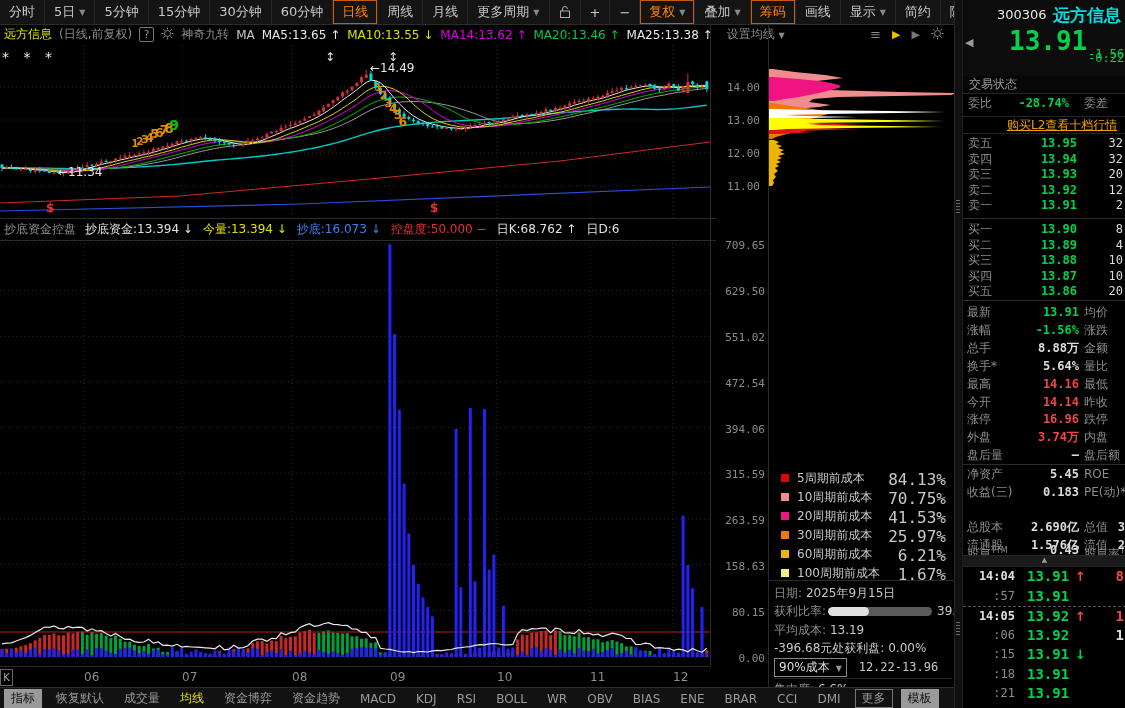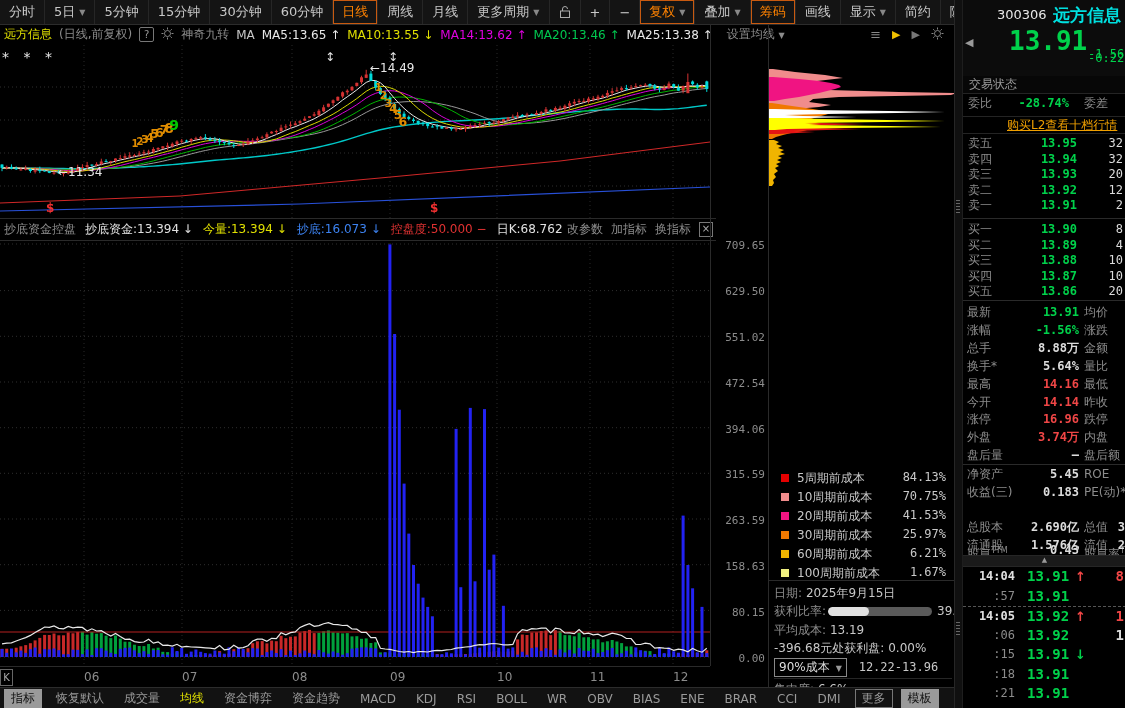--- a/index.html
+++ b/index.html
@@ -44,21 +44,21 @@
   .btab{padding:1px 10px;color:#9a9a9a;cursor:pointer;white-space:nowrap;}
   .btab.active{color:#e0e000;}
   .btab.solid{background:#9a9a9a;color:#111;margin:0 4px;padding:1px 7px;}
   .btab.outline{box-shadow:inset 0 0 0 1px #777;margin:0 4px;padding:1px 7px;}
   
   #chip-col{left:769px;top:45px;width:185px;height:642px;overflow:hidden;}
   #chip-legend{position:absolute;left:0;top:424px;width:185px;}
   .lgrow{position:absolute;left:0;width:185px;height:19px;}
   .lgsq{position:absolute;left:12px;top:5px;width:8px;height:8px;}
   .lglab{position:absolute;left:28px;top:1px;color:#c8c8c8;font-size:12px;}
-  .lgpct{position:absolute;right:8px;top:1px;color:#c8c8c8;font-size:12px;font-family:"DejaVu Sans Mono",monospace;}
+  .lgpct{position:absolute;right:8px;top:1px;color:#c8c8c8;font-size:16px;font-family:"DejaVu Sans Mono",monospace;}
   #chip-info{position:absolute;left:0;top:535px;width:185px;height:107px;border-top:1px solid #2a2a2a;color:#c8c8c8;}
   .cirow{position:absolute;left:5px;white-space:nowrap;font-size:12px;}
   #profit-bar{display:inline-block;width:104px;height:9px;background:#5a5a5a;border-radius:5px;vertical-align:middle;
               overflow:hidden;margin:0 5px 1px 2px;}
   #profit-fill{height:9px;background:#e0e0e0;border-radius:5px;}
   #pct-select{display:inline-block;border:1px solid #888;padding:0 4px;font-size:12px;color:#ddd;cursor:pointer;}
   #pct-select .caret{font-size:8px;color:#999;margin-left:6px;}
   
   .vline{width:1px;background:#2a2a2a;} .hline{height:1px;background:#2a2a2a;}
   #splitter{left:954px;top:0;width:8px;height:708px;background:#101010;border-left:1px solid #262626;border-right:1px solid #262626;}
@@ -878,42 +878,42 @@
         <rect x="681.6" y="276.6" width="3" height="141.4" fill="#2222f2"></rect>
         <rect x="686.4" y="326.0" width="3" height="92.0" fill="#2222f2"></rect>
         <rect x="691.1" y="349.3" width="3" height="68.7" fill="#2222f2"></rect>
         <rect x="695.8" y="413.3" width="3" height="4.7" fill="#2222f2"></rect>
         <rect x="700.5" y="367.9" width="3" height="50.1" fill="#2222f2"></rect>
         <rect x="705.3" y="414.1" width="3" height="3.9" fill="#2222f2"></rect>
         <polyline points="2,404.8 6.73,404.1 11.46,403.8 16.19,402.0 20.92,400.2 25.650000000000002,398.6 30.380000000000003,396.4 35.11,393.4 39.84,390.9 44.57000000000001,388.0 49.300000000000004,388.3 54.03,387.0 58.760000000000005,389.3 63.49000000000001,389.8 68.22,387.5 72.95,388.9 77.68,388.1 82.41000000000001,388.4 87.14000000000001,392.0 91.87,389.8 96.60000000000001,392.0 101.33000000000001,391.7 106.06,394.6 110.79,397.0 115.52000000000001,394.5 120.25000000000001,397.5 124.98000000000002,400.3 129.71,400.1 134.44,402.6 139.17000000000002,403.4 143.9,403.0 148.63000000000002,400.2 153.36,404.1 158.09,402.8 162.82000000000002,406.3 167.55,406.1 172.28000000000003,407.1 177.01000000000002,405.3 181.74,408.1 186.47000000000003,407.3 191.20000000000002,408.0 195.93,408.2 200.66000000000003,408.4 205.39000000000001,408.8 210.12,409.2 214.85000000000002,409.8 219.58,406.4 224.31000000000003,410.8 229.04000000000002,410.2 233.77,406.3 238.50000000000003,409.1 243.23000000000002,408.6 247.96000000000004,406.7 252.69000000000003,402.0 257.42,400.2 262.15000000000003,400.1 266.88,402.3 271.61,399.3 276.34000000000003,399.6 281.07000000000005,393.8 285.8,395.8 290.53000000000003,393.7 295.26000000000005,392.9 299.99,388.4 304.72,386.4 309.45000000000005,384.7 314.18,387.3 318.91,386.6 323.64000000000004,384.7 328.37,383.6 333.1,385.4 337.83000000000004,385.7 342.56000000000006,386.5 347.29,386.4 352.02000000000004,390.0 356.75000000000006,390.2 361.48,393.4 366.21000000000004,393.4 370.94000000000005,398.7 375.67,398.6 380.40000000000003,409.3 385.13000000000005,410.0 389.86,410.4 394.59000000000003,411.5 399.32000000000005,412.5 404.05,413.1 408.78000000000003,412.5 413.51000000000005,413.6 418.24,412.5 422.97,412.6 427.70000000000005,413.0 432.43000000000006,411.8 437.16,411.4 441.89000000000004,411.7 446.62000000000006,410.9 451.35,410.5 456.08000000000004,409.2 460.81000000000006,408.7 465.54,408.0 470.27000000000004,407.6 475.00000000000006,406.4 479.73,405.7 484.46000000000004,405.9 489.19000000000005,404.9 493.9200000000001,404.5 498.65000000000003,405.0 503.38000000000005,405.8 508.11000000000007,405.8 512.84,405.4 517.57,394.8 522.3000000000001,390.6 527.0300000000001,391.6 531.76,389.6 536.49,390.0 541.22,389.1 545.95,389.1 550.6800000000001,393.9 555.4100000000001,389.1 560.1400000000001,390.0 564.87,394.0 569.6,393.9 574.33,394.7 579.0600000000001,390.6 583.7900000000001,394.8 588.5200000000001,394.2 593.25,395.8 597.98,395.1 602.71,397.5 607.44,395.9 612.1700000000001,394.1 616.9000000000001,395.2 621.6300000000001,396.5 626.36,399.5 631.09,399.5 635.82,405.4 640.5500000000001,405.5 645.2800000000001,404.1 650.0100000000001,404.8 654.74,409.1 659.47,408.7 664.2,409.1 668.9300000000001,409.3 673.6600000000001,411.4 678.3900000000001,410.2 683.1200000000001,410.9 687.85,412.8 692.58,409.5 697.3100000000001,411.7 702.0400000000001,413.2 706.7700000000001,409.3" fill="none" stroke="#e8e8e8" stroke-width="1.2"></polyline>
       </svg>
   </div>
 
+  <div id="axis-price" class="abs">
+      <span class="axlab" style="top: 36px; right: 8px;">14.00</span>
+      <span class="axlab" style="top: 69px; right: 8px;">13.00</span>
+      <span class="axlab" style="top: 102px; right: 8px;">12.00</span>
+      <span class="axlab" style="top: 135px; right: 8px;">11.00</span>
+    </div>
   <div id="axis-vol" class="abs">
       <span class="axlab" style="top: 0px;">709.65</span>
       <span class="axlab" style="top: 45.8889px;">629.50</span>
       <span class="axlab" style="top: 91.7778px;">551.02</span>
       <span class="axlab" style="top: 137.667px;">472.54</span>
       <span class="axlab" style="top: 183.556px;">394.06</span>
       <span class="axlab" style="top: 229.444px; margin-left: 46px;">315.59</span>
       <span class="axlab" style="top: 275.333px;">263.59</span>
       <span class="axlab" style="top: 321.222px;">158.63</span>
       <span class="axlab" style="top: 367.111px;">80.15</span>
       <span class="axlab" style="top: 413px;">0.00</span>
     </div>
 
   <div id="pane2-header" class="abs">
     <span class="dim">抄底资金控盘</span>
     <span id="p2-items"><span style="color: rgb(224, 224, 224); margin-right: 10px;"><span>抄底资金:13.394</span><span> ↓</span></span><span style="color: rgb(224, 224, 0); margin-right: 10px;"><span>今量:13.394</span><span> ↓</span></span><span style="color: rgb(60, 130, 240); margin-right: 10px;"><span>抄底:16.073</span><span> ↓</span></span><span style="color: rgb(224, 50, 50); margin-right: 10px;"><span>控盘度:50.000</span><span> −</span></span><span style="color: rgb(224, 224, 224); margin-right: 10px;"><span>日K:68.762</span><span> ↑</span></span><span style="color: rgb(224, 224, 224); margin-right: 10px;"><span>日D:6</span><span></span></span></span>
-    <span id="p2-btns">
-        <span class="p2b">改参数</span>
-        <span class="p2b">加指标</span>
-        <span class="p2b">换指标</span>
-        <span id="p2-close">×</span>
-      </span>
   </div>
 
   <div id="months" class="abs">
     <span id="kcorner">K</span>
   <span class="mlab" style="left: 84px;">06</span>
       <span class="mlab" style="left: 182px;">07</span>
       <span class="mlab" style="left: 292px;">08</span>
       <span class="mlab" style="left: 390px;">09</span>
       <span class="mlab" style="left: 497px;">10</span>
       <span class="mlab" style="left: 590px;">11</span>

